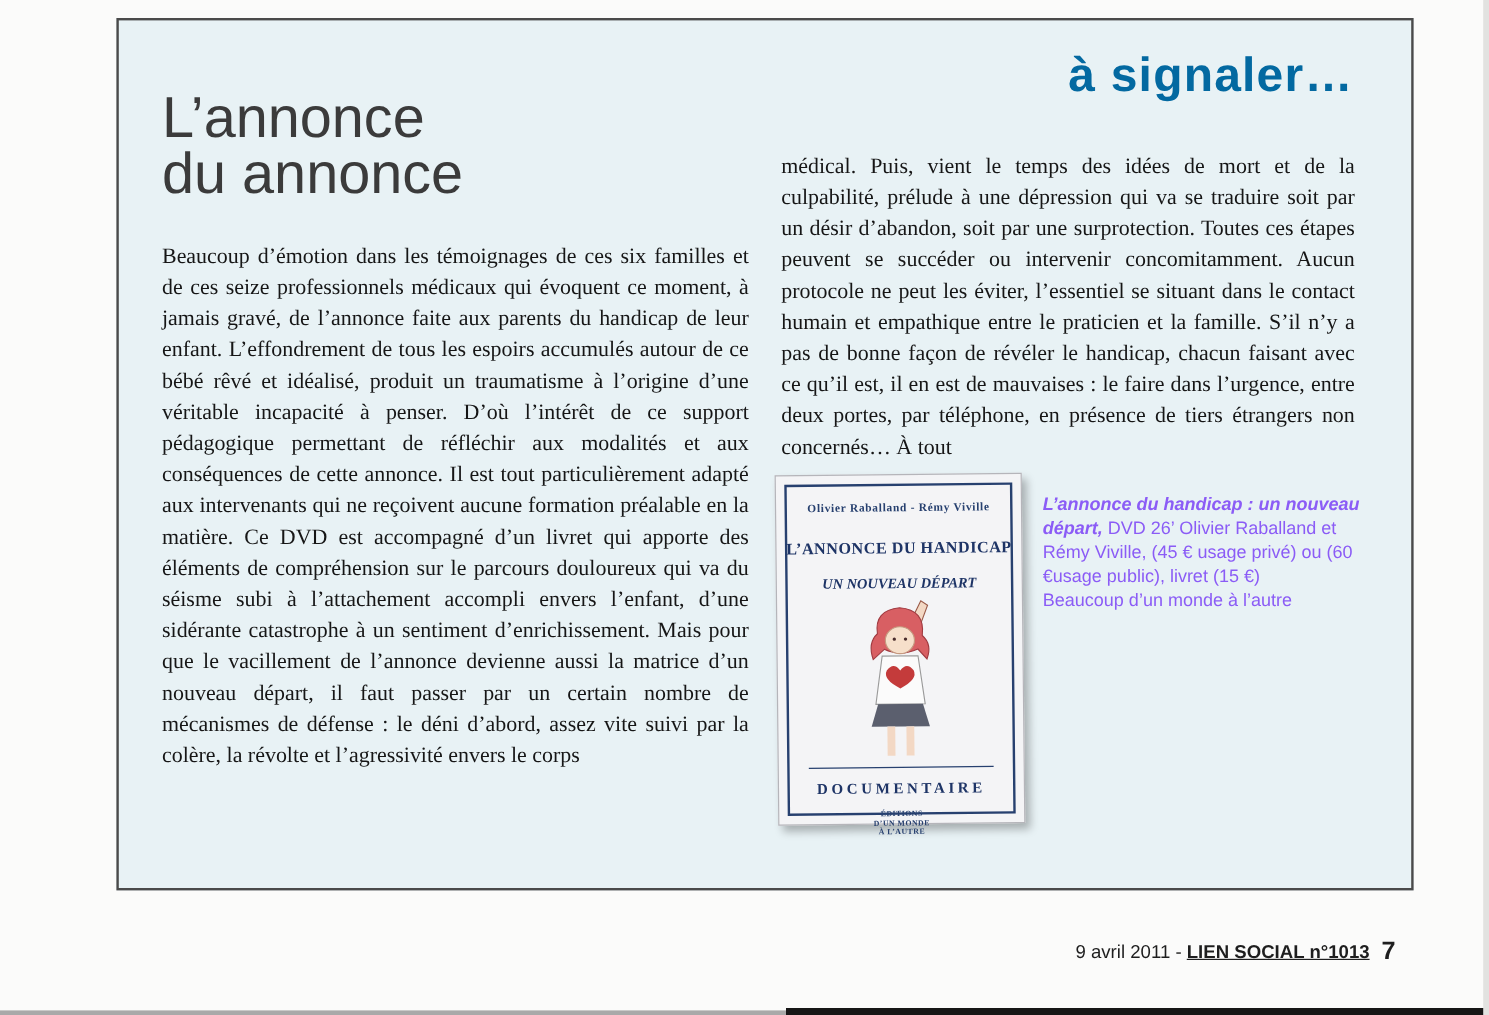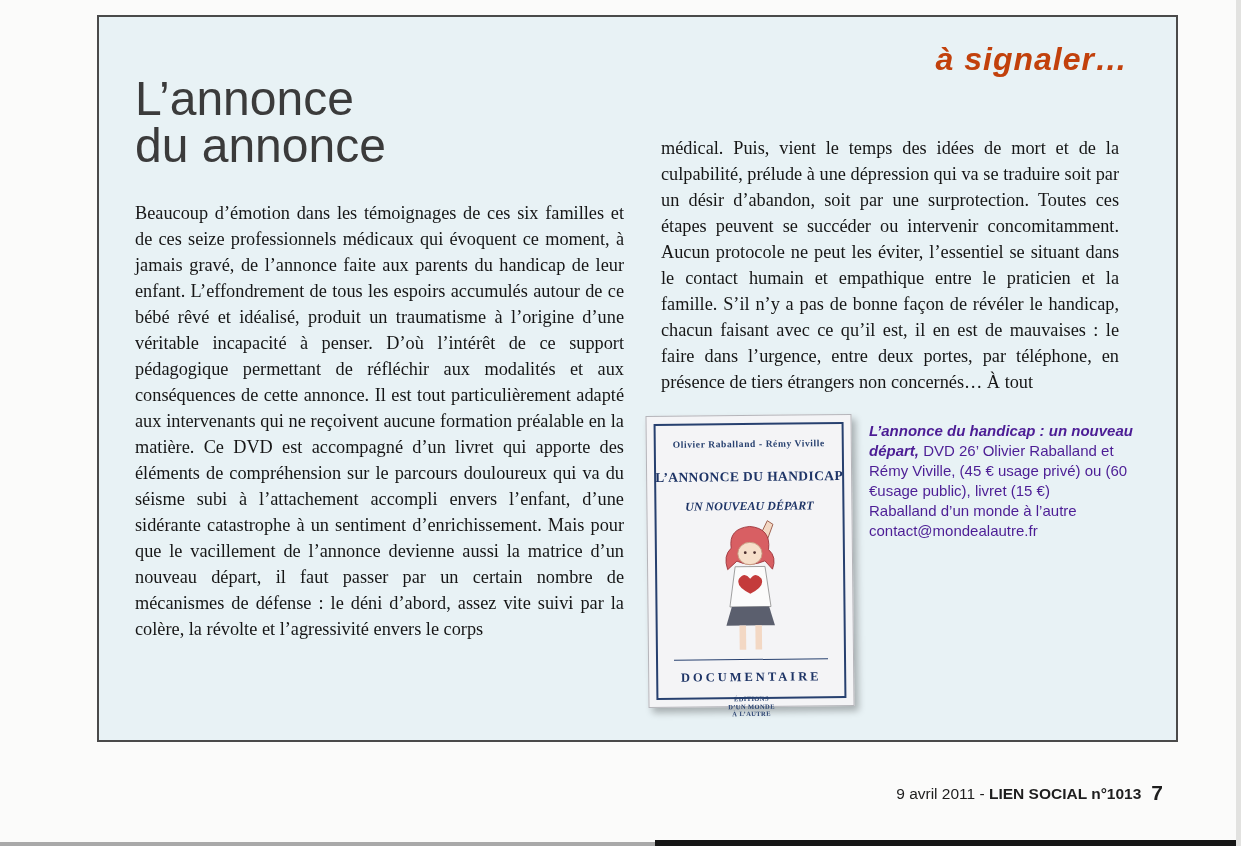--- a/index.html
+++ b/index.html
@@ -30,44 +30,44 @@
     position: absolute; left: 97px; top: 15px;
     width: 1081px; height: 727px;
     background: #e8f2f5;
     border: 2px solid #4a4a4a;
     box-sizing: border-box;
   }
 
   .section-label {
     position: absolute; top: 24px; right: 48px;
     font-family: "Liberation Sans", sans-serif;
-    font-style: italic; font-weight: bold;
-    font-size: 32px; letter-spacing: 1px;
-    color: #c2410c;
+    font-weight: bold;
+    font-size: 40px; letter-spacing: 1px;
+    color: #0369a1;
   }
 
   .title {
     position: absolute; left: 36px; top: 58px;
     margin: 0;
     font-family: "Liberation Sans", sans-serif;
     font-weight: normal;
     font-size: 48px; line-height: 47px;
     color: #3b3b3b;
   }
 
   .col {
     position: absolute;
     font-size: 18.3px; line-height: 26px;
     color: #161616;
     text-align: justify;
   }
   .col-left  { left: 36px;  top: 183px; width: 489px; }
   .col-right { left: 548px; top: 104px; width: 486px; }
 
-  .body-p { margin: 14px; padding: 0; }
+  .body-p { margin: 4px; padding: 0; }
 
   
   .cover {
     float: left;
     width: 206px; height: 292px;
     margin: 6px 16px 8px 0;
     background: #f4f4f6;
     border: 1px solid #b5b5ba;
     box-shadow: 4px 5px 7px rgba(0,0,0,0.28);
     transform: rotate(-0.6deg);
@@ -113,32 +113,32 @@
     font-weight: bold; letter-spacing: 0.4px;
     color: #27406f;
   }
 
   
   .caption {
     font-family: "Liberation Sans", sans-serif;
     font-size: 15px; line-height: 20px;
     text-align: left;
     margin-top: 26px;
-    color: #4c1d95;
+    color: #8b5cf6;
   }
   .caption p { margin: 0; }
   .cap-lead { font-weight: bold; font-style: italic; }
 
   .footer {
     position: absolute; top: 781px; right: 78px;
     font-family: "Liberation Sans", sans-serif;
     font-size: 15.5px; color: #1e1e1e;
     white-space: nowrap;
   }
-  .footer-brand { font-weight: bold; }
+  .footer-brand { font-weight: bold; text-decoration: underline; }
   .footer-page  { font-weight: bold; font-size: 21px; margin-left: 10px; vertical-align: -1px; }
 </style>
 </head>
 <body>
 
 <div class="page">
 
   <div class="panel">
 
     <div class="section-label">à signaler…</div>
@@ -179,22 +179,21 @@
             <div>ÉDITIONS</div>
             <div>D’UN MONDE</div>
             <div>À L’AUTRE</div>
           </div>
         </div>
       </div>
 
 
       <div class="caption">
         <p><span class="cap-lead">L’annonce du handicap : un nouveau départ,</span><span> DVD 26’ Olivier Raballand et Rémy Viville, (45 € usage privé) ou (60 €usage public), livret (15 €)</span></p>
-        <div>Raballand d’un monde à l’autre</div>
-        <div>contact@mondealautre.fr</div>
+        <div>Beaucoup d’un monde à l’autre</div>
       </div>
 
     </div>
   </div>
 
   <div class="footer">
     <span>9 avril 2011 - </span><span class="footer-brand">LIEN SOCIAL n°1013</span><span class="footer-page">7</span>
   </div>
 
   <div class="scan-strip-gray"></div>

